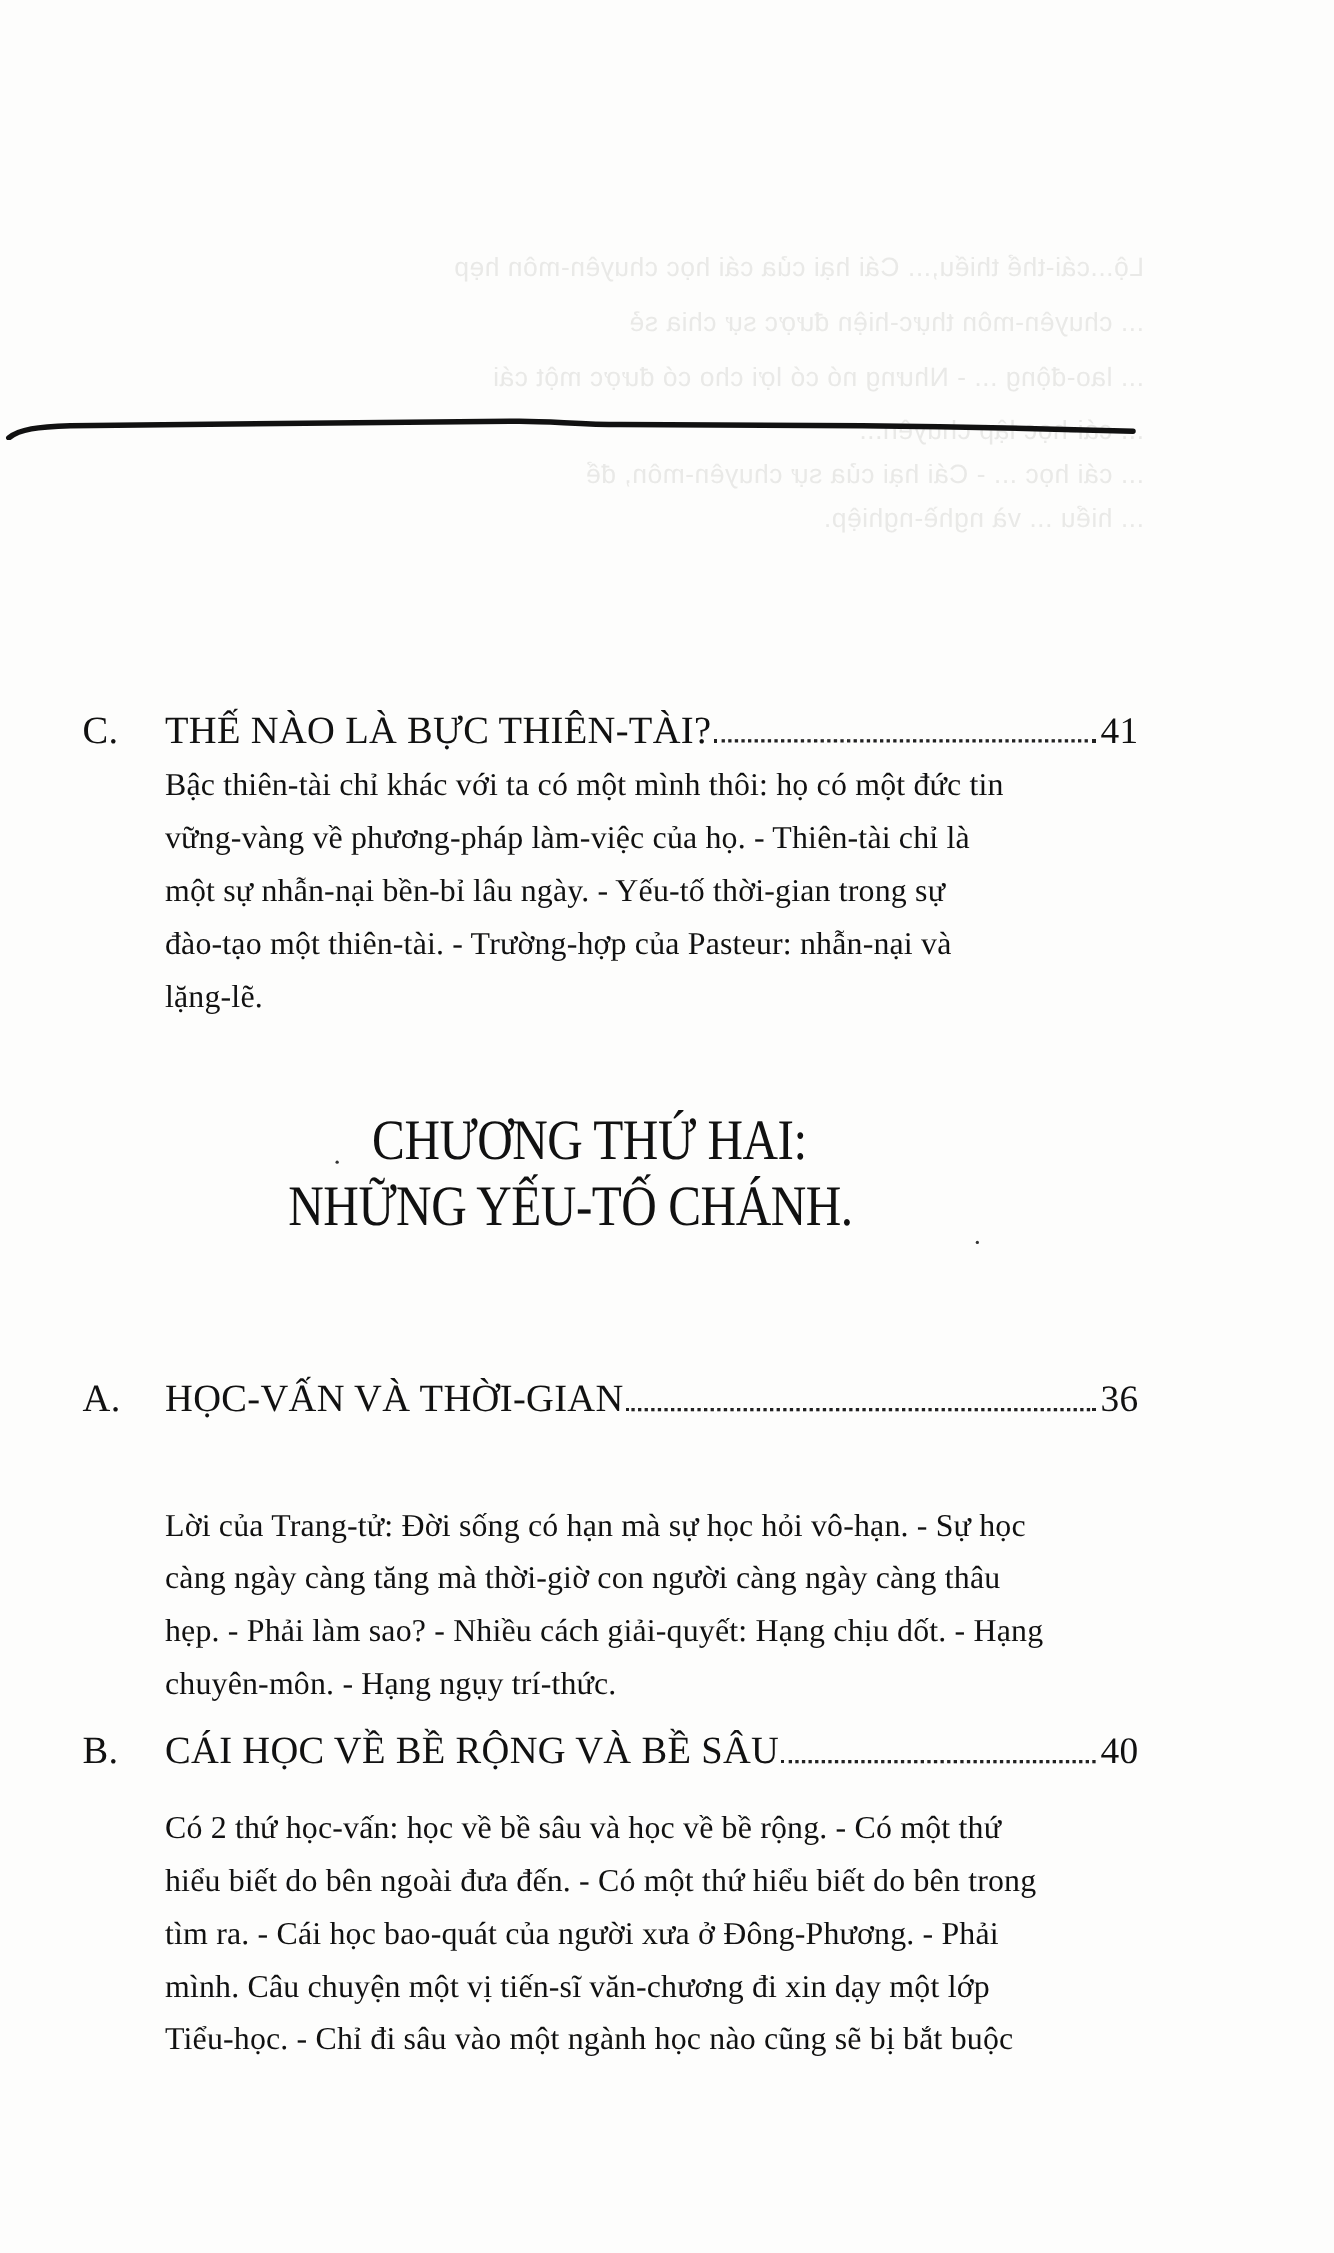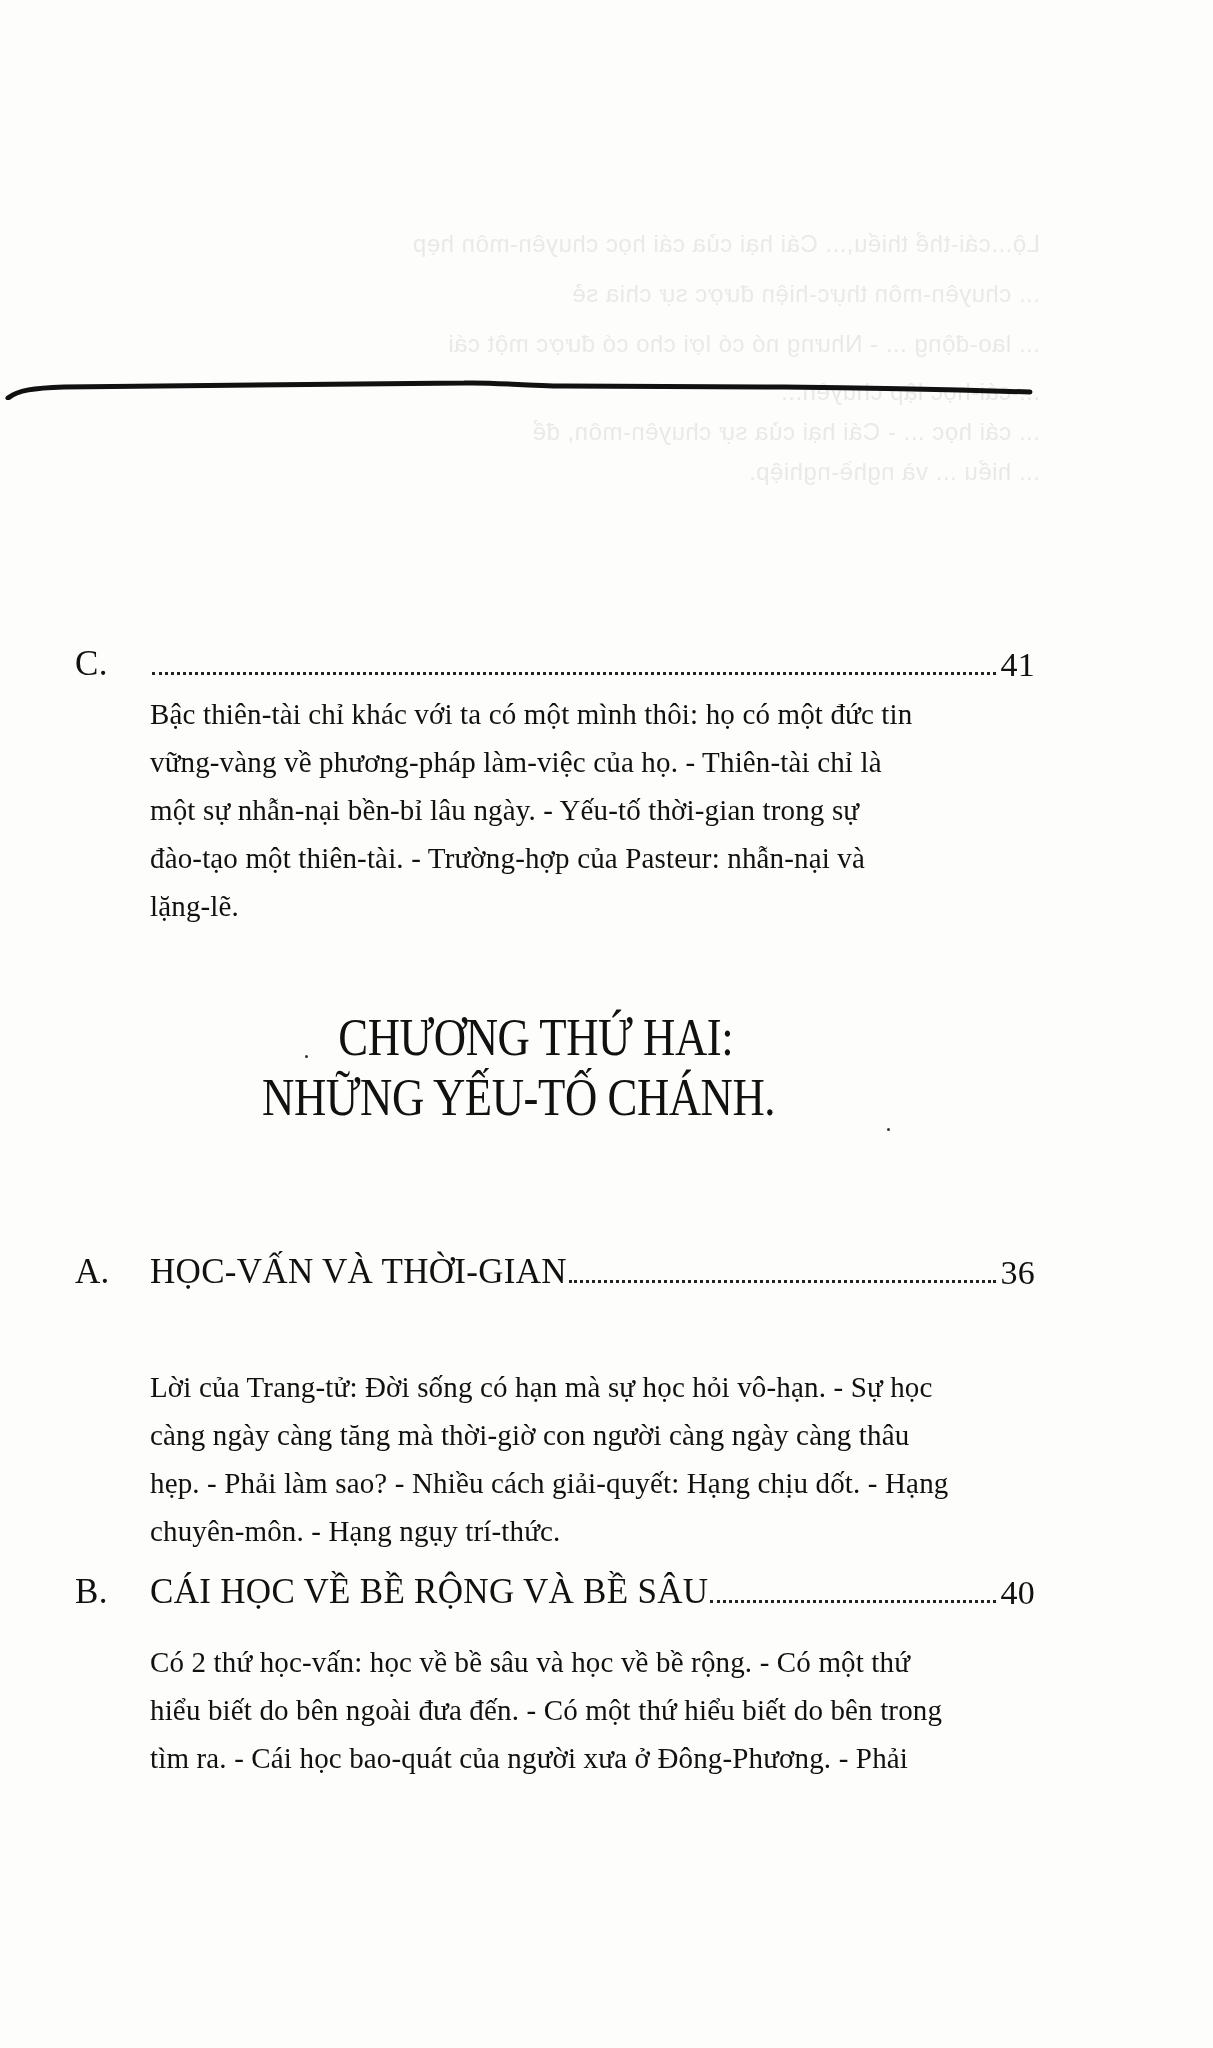--- a/index.html
+++ b/index.html
@@ -105,20 +105,21 @@
 <div class="bleed" style="top:378px;">... cái-học lập chuyên... </div>
 <div class="bleed" style="top:418px;">... cái học ... - Cái hại của sự chuyên-môn, để</div>
 <div class="bleed" style="top:458px;">... hiểu ... và nghề-nghiệp.</div>
 
 <svg class="rule" viewBox="0 0 1030 20" preserveAspectRatio="none">
   <path d="M4 18 C 14 10, 30 8, 60 7 L 460 3 C 490 2, 520 6, 560 6 L 780 7 C 880 8, 960 10, 1026 12" fill="none" stroke="#111" stroke-width="5" stroke-linecap="round"></path>
 </svg>
 
 <div class="toc-head" style="top:634px;">
   <span class="letter">C.</span>
+  <span class="title">THẾ NÀO LÀ BỰC THIÊN-TÀI?</span>
   <span class="dots"></span>
   <span class="page">41</span>
 </div>
 <div class="para" style="top:690px;">
   <div>Bậc thiên-tài chỉ khác với ta có một mình thôi: họ có một đức tin</div>
   <div>vững-vàng về phương-pháp làm-việc của họ. - Thiên-tài chỉ là</div>
   <div>một sự nhẫn-nại bền-bỉ lâu ngày. - Yếu-tố thời-gian trong sự</div>
   <div>đào-tạo một thiên-tài. - Trường-hợp của Pasteur: nhẫn-nại và</div>
   <div>lặng-lẽ.</div>
 </div>
@@ -146,13 +147,15 @@
 <div class="toc-head" style="top:1562px;">
   <span class="letter">B.</span>
   <span class="title">CÁI HỌC VỀ BỀ RỘNG VÀ BỀ SÂU</span>
   <span class="dots"></span>
   <span class="page">40</span>
 </div>
 <div class="para" style="top:1638px;">
   <div>Có 2 thứ học-vấn: học về bề sâu và học về bề rộng. - Có một thứ</div>
   <div>hiểu biết do bên ngoài đưa đến. - Có một thứ hiểu biết do bên trong</div>
   <div>tìm ra. - Cái học bao-quát của người xưa ở Đông-Phương. - Phải</div>
+  <div>mình. Câu chuyện một vị tiến-sĩ văn-chương đi xin dạy một lớp</div>
+  <div>Tiểu-học. - Chỉ đi sâu vào một ngành học nào cũng sẽ bị bắt buộc</div>
 </div>
 
 </body></html>

